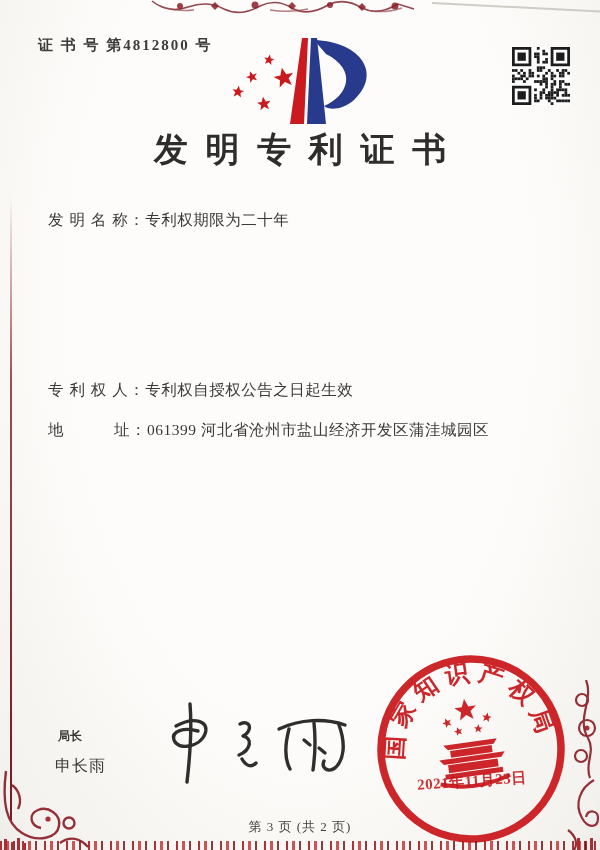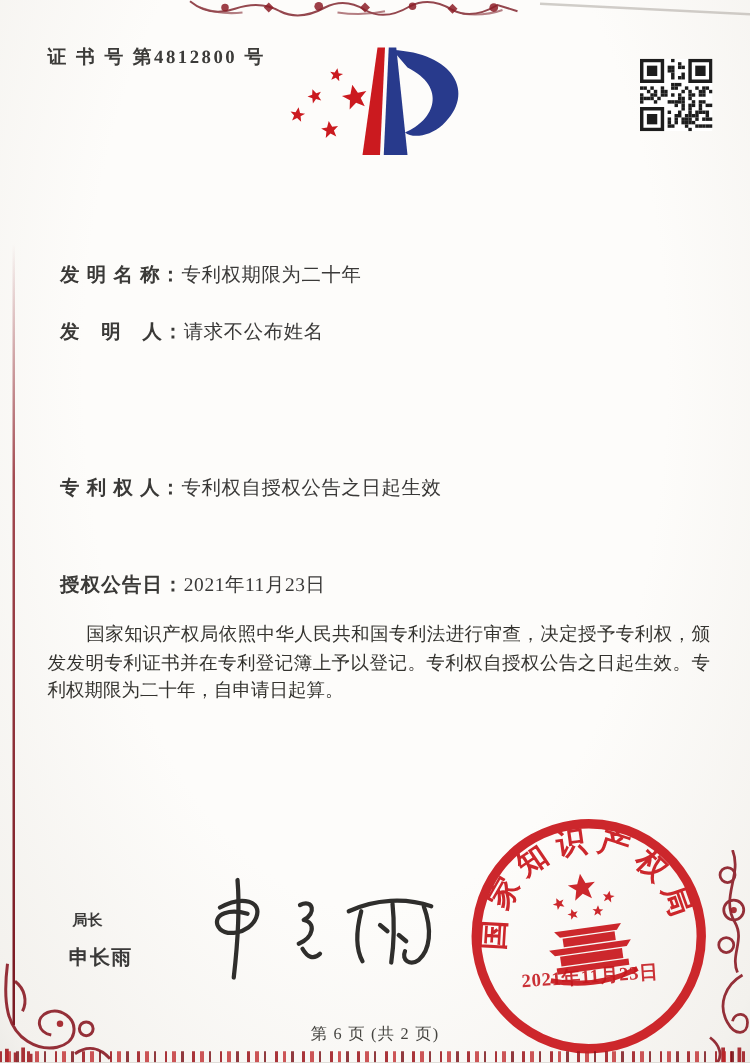--- a/index.html
+++ b/index.html
@@ -10,30 +10,30 @@
     color:#3a3938;
   }
   .abs{position:absolute;}
   
   .cert-no{left:38px;top:36px;font-size:15px;letter-spacing:2px;font-weight:600;color:#3c3b39;}
   
   .title{left:0;right:0;top:127px;text-align:center;font-size:34px;font-weight:700;
          letter-spacing:.52em;text-indent:.52em;color:#2e2d2b;}
   
   .row{left:48px;font-size:15.5px;white-space:nowrap;}
-  .row .lbl{font-weight:700;letter-spacing:1px;color:#3a3937;}
+  .row .lbl{font-weight:400;letter-spacing:1px;color:#3a3937;}
   .row .val{font-weight:500;letter-spacing:.5px;color:#39383
 6;}
   
   .body-text{left:38px;width:530px;top:497px;font-size:14.8px;line-height:22.6px;
              text-align:justify;color:#34332f;font-weight:500;}
   .body-text p{margin:0;text-indent:2.1em;}
   
   .sig-title{left:58px;top:728px;font-size:12px;font-weight:600;}
-  .sig-name{left:55px;top:756px;font-size:16px;font-weight:700;letter-spacing:1px;}
+  .sig-name{left:55px;top:756px;font-size:16px;font-weight:400;letter-spacing:1px;}
   
   .footer{left:0;right:0;top:818px;text-align:center;font-size:13px;letter-spacing:1px;color:#454440;}
   
   .seal-date{left:383px;top:772px;width:178px;text-align:center;font-size:15px;font-weight:700;
              color:#c4161c;letter-spacing:.5px;transform:rotate(-4deg);opacity:.88;}
   
   .left-line{left:10px;top:195px;width:2px;height:625px;
      background:linear-gradient(to bottom, rgba(150,60,60,0), rgba(141,31,40,.8) 30%, #7b1b24 92%);}
   
   .barcode{left:0;right:0;top:841px;height:9px;opacity:.9;
@@ -204,36 +204,33 @@
           <rect x="32" y="38" width="2" height="2"></rect>
           <rect x="34" y="38" width="2" height="2"></rect>
           <rect x="36" y="38" width="2" height="2"></rect>
           <rect x="38" y="38" width="2" height="2"></rect>
           <rect x="40" y="38" width="2" height="2"></rect>
           <rect x="28" y="40" width="2" height="2"></rect>
         </g>
     </g>
   </svg>
 
+  <div class="abs title">发明专利证书</div>
 
   <div class="abs row" style="top:210px;">
     <span class="lbl">发 明 名 称：</span><span class="val">专利权期限为二十年</span>
-  </div>
-  <div class="abs row" style="top:255px;">
-    <span class="lbl">发　明　人：</span><span class="val">请求不公布姓名</span>
   </div>
   <div class="abs row" style="top:380px;">
     <span class="lbl">专 利 权 人：</span><span class="val">专利权自授权公告之日起生效</span>
   </div>
-  <div class="abs row" style="top:458px;">
-    <span class="lbl">授权公告日：</span><span class="val">2021年11月23日</span>
+  <div class="abs row" style="top:420px;">
+    <span class="lbl">地　　　址：</span><span class="val">061399 河北省沧州市盐山经济开发区蒲洼城园区</span>
   </div>
 
   <div class="abs body-text">
-    <p>国家知识产权局依照中华人民共和国专利法进行审查，决定授予专利权，颁发发明专利证书并在专利登记簿上予以登记。专利权自授权公告之日起生效。专利权期限为二十年，自申请日起算。</p>
   </div>
 
   <div class="abs sig-title">局长</div>
   <div class="abs sig-name">申长雨</div>
   <svg class="abs" style="left:138px;top:698px;" width="232" height="95" viewBox="0 0 232 95">
     <title>申长雨</title>
     <g stroke="#2f2e2c" stroke-width="3.4" fill="none" stroke-linecap="round" stroke-linejoin="round">
       <path d="M38,28 C56,18 72,23 67,36 C62,49 40,53 36,42 C33,33 46,29 60,33"></path>
       <path d="M52,6 C54,30 52,58 49,84"></path>
       <path d="M102,26 C113,21 115,33 105,38 C115,40 113,52 101,57"></path>
@@ -266,21 +263,21 @@
         <rect x="84" y="98" width="42" height="7"></rect>
         <path d="M72,106 L138,106 L134,111 L76,111 Z"></path>
         <rect x="80" y="112" width="50" height="8"></rect>
         <rect x="76" y="121" width="58" height="5"></rect>
         <path d="M70,130 Q105,142 140,130" stroke="#c9171c" stroke-width="4" fill="none"></path>
       </g>
     </g>
   </svg>
   <div class="abs seal-date">2021年11月23日</div>
 
-  <div class="abs footer">第 6 页 (共 2 页)</div>
+  <div class="abs footer">第 3 页 (共 2 页)</div>
 
   <div class="abs left-line"></div>
 
   <svg class="abs" style="left:0;top:765px;" width="95" height="85" viewBox="0 0 95 85">
     <g stroke="#8a1a24" fill="none" stroke-width="2.4" opacity="0.9">
       <path d="M6,6 C2,38 6,58 22,68 C38,78 57,73 59,61 C61,49 48,41 38,45 C28,49 30,61 41,63"></path>
       <path d="M60,78 C70,71 80,73 88,82"></path>
       <circle cx="69" cy="58" r="5.5"></circle>
       <path d="M12,20 C20,26 22,36 18,44"></path>
     </g>

